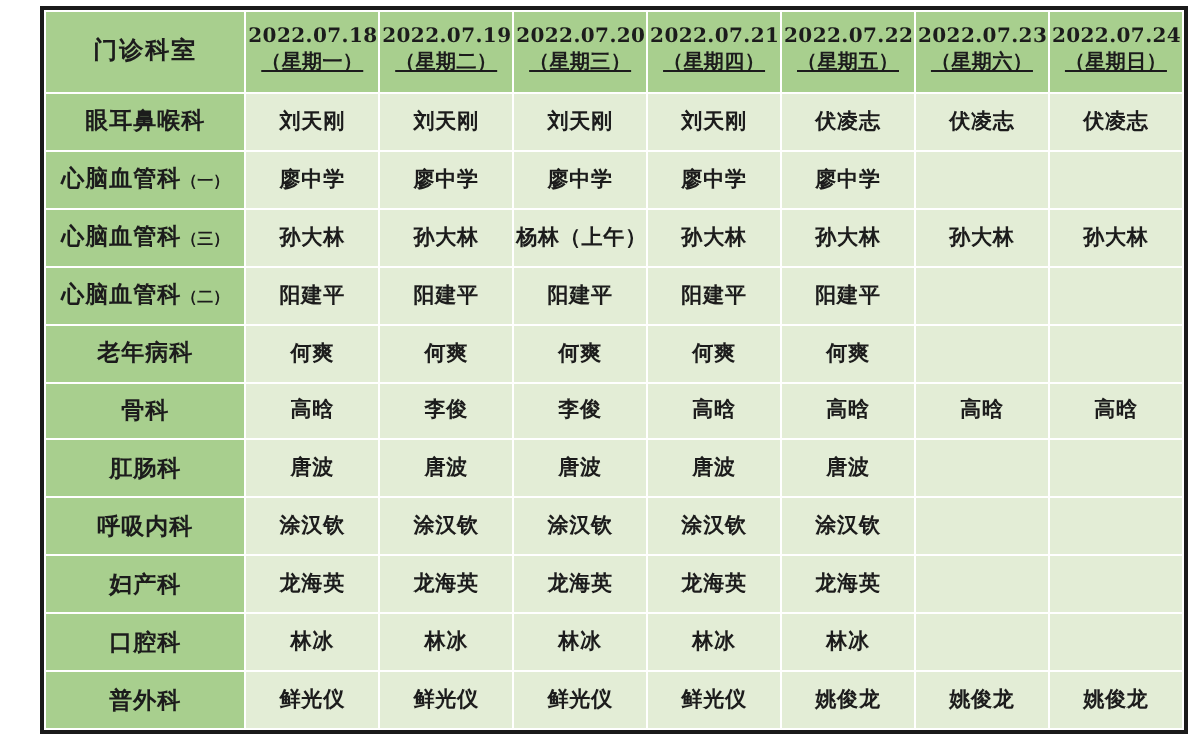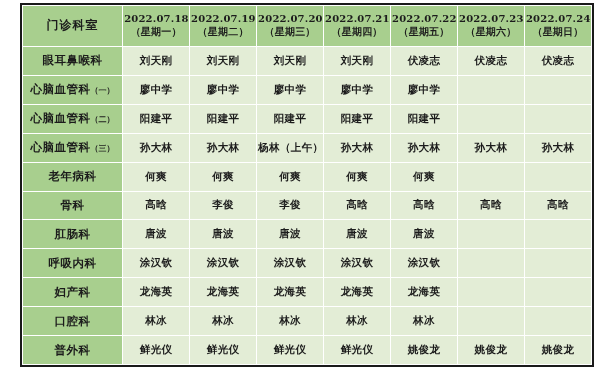--- a/index.html
+++ b/index.html
@@ -64,20 +64,21 @@
     display: block;
     font-family: "DejaVu Serif", "Liberation Serif", serif;
     font-weight: bold;
     font-size: 10px;
     letter-spacing: 0.2px;
   }
   thead th .week-line {
     display: block;
     font-size: 10px;
     letter-spacing: 0.2px;
+    text-decoration: underline;
   }
 
   
   tbody td.dept {
     background: #a8cf8e;
     color: #1c1c1c;
     font-weight: bold;
     font-size: 11.5px;
     letter-spacing: 0.5px;
     margin-left: 40px;
@@ -165,38 +166,38 @@
             <td class="dept"><span>心脑血管科</span><span class="suffix">（一）</span></td>
             <td class="slot">廖中学</td>
             <td class="slot">廖中学</td>
             <td class="slot">廖中学</td>
             <td class="slot">廖中学</td>
             <td class="slot">廖中学</td>
             <td class="slot empty"></td>
             <td class="slot empty"></td>
           </tr>
           <tr>
+            <td class="dept"><span>心脑血管科</span><span class="suffix">（三）</span></td>
+            <td class="slot">孙大林</td>
+            <td class="slot">孙大林</td>
+            <td class="slot">杨林（上午）</td>
+            <td class="slot">孙大林</td>
+            <td class="slot">孙大林</td>
+            <td class="slot">孙大林</td>
+            <td class="slot">孙大林</td>
+          </tr>
+          <tr>
             <td class="dept"><span>心脑血管科</span><span class="suffix">（二）</span></td>
             <td class="slot">阳建平</td>
             <td class="slot">阳建平</td>
             <td class="slot">阳建平</td>
             <td class="slot">阳建平</td>
             <td class="slot">阳建平</td>
             <td class="slot empty"></td>
             <td class="slot empty"></td>
-          </tr>
-          <tr>
-            <td class="dept"><span>心脑血管科</span><span class="suffix">（三）</span></td>
-            <td class="slot">孙大林</td>
-            <td class="slot">孙大林</td>
-            <td class="slot">杨林（上午）</td>
-            <td class="slot">孙大林</td>
-            <td class="slot">孙大林</td>
-            <td class="slot">孙大林</td>
-            <td class="slot">孙大林</td>
           </tr>
           <tr>
             <td class="dept"><span>老年病科</span></td>
             <td class="slot">何爽</td>
             <td class="slot">何爽</td>
             <td class="slot">何爽</td>
             <td class="slot">何爽</td>
             <td class="slot">何爽</td>
             <td class="slot empty"></td>
             <td class="slot empty"></td>

